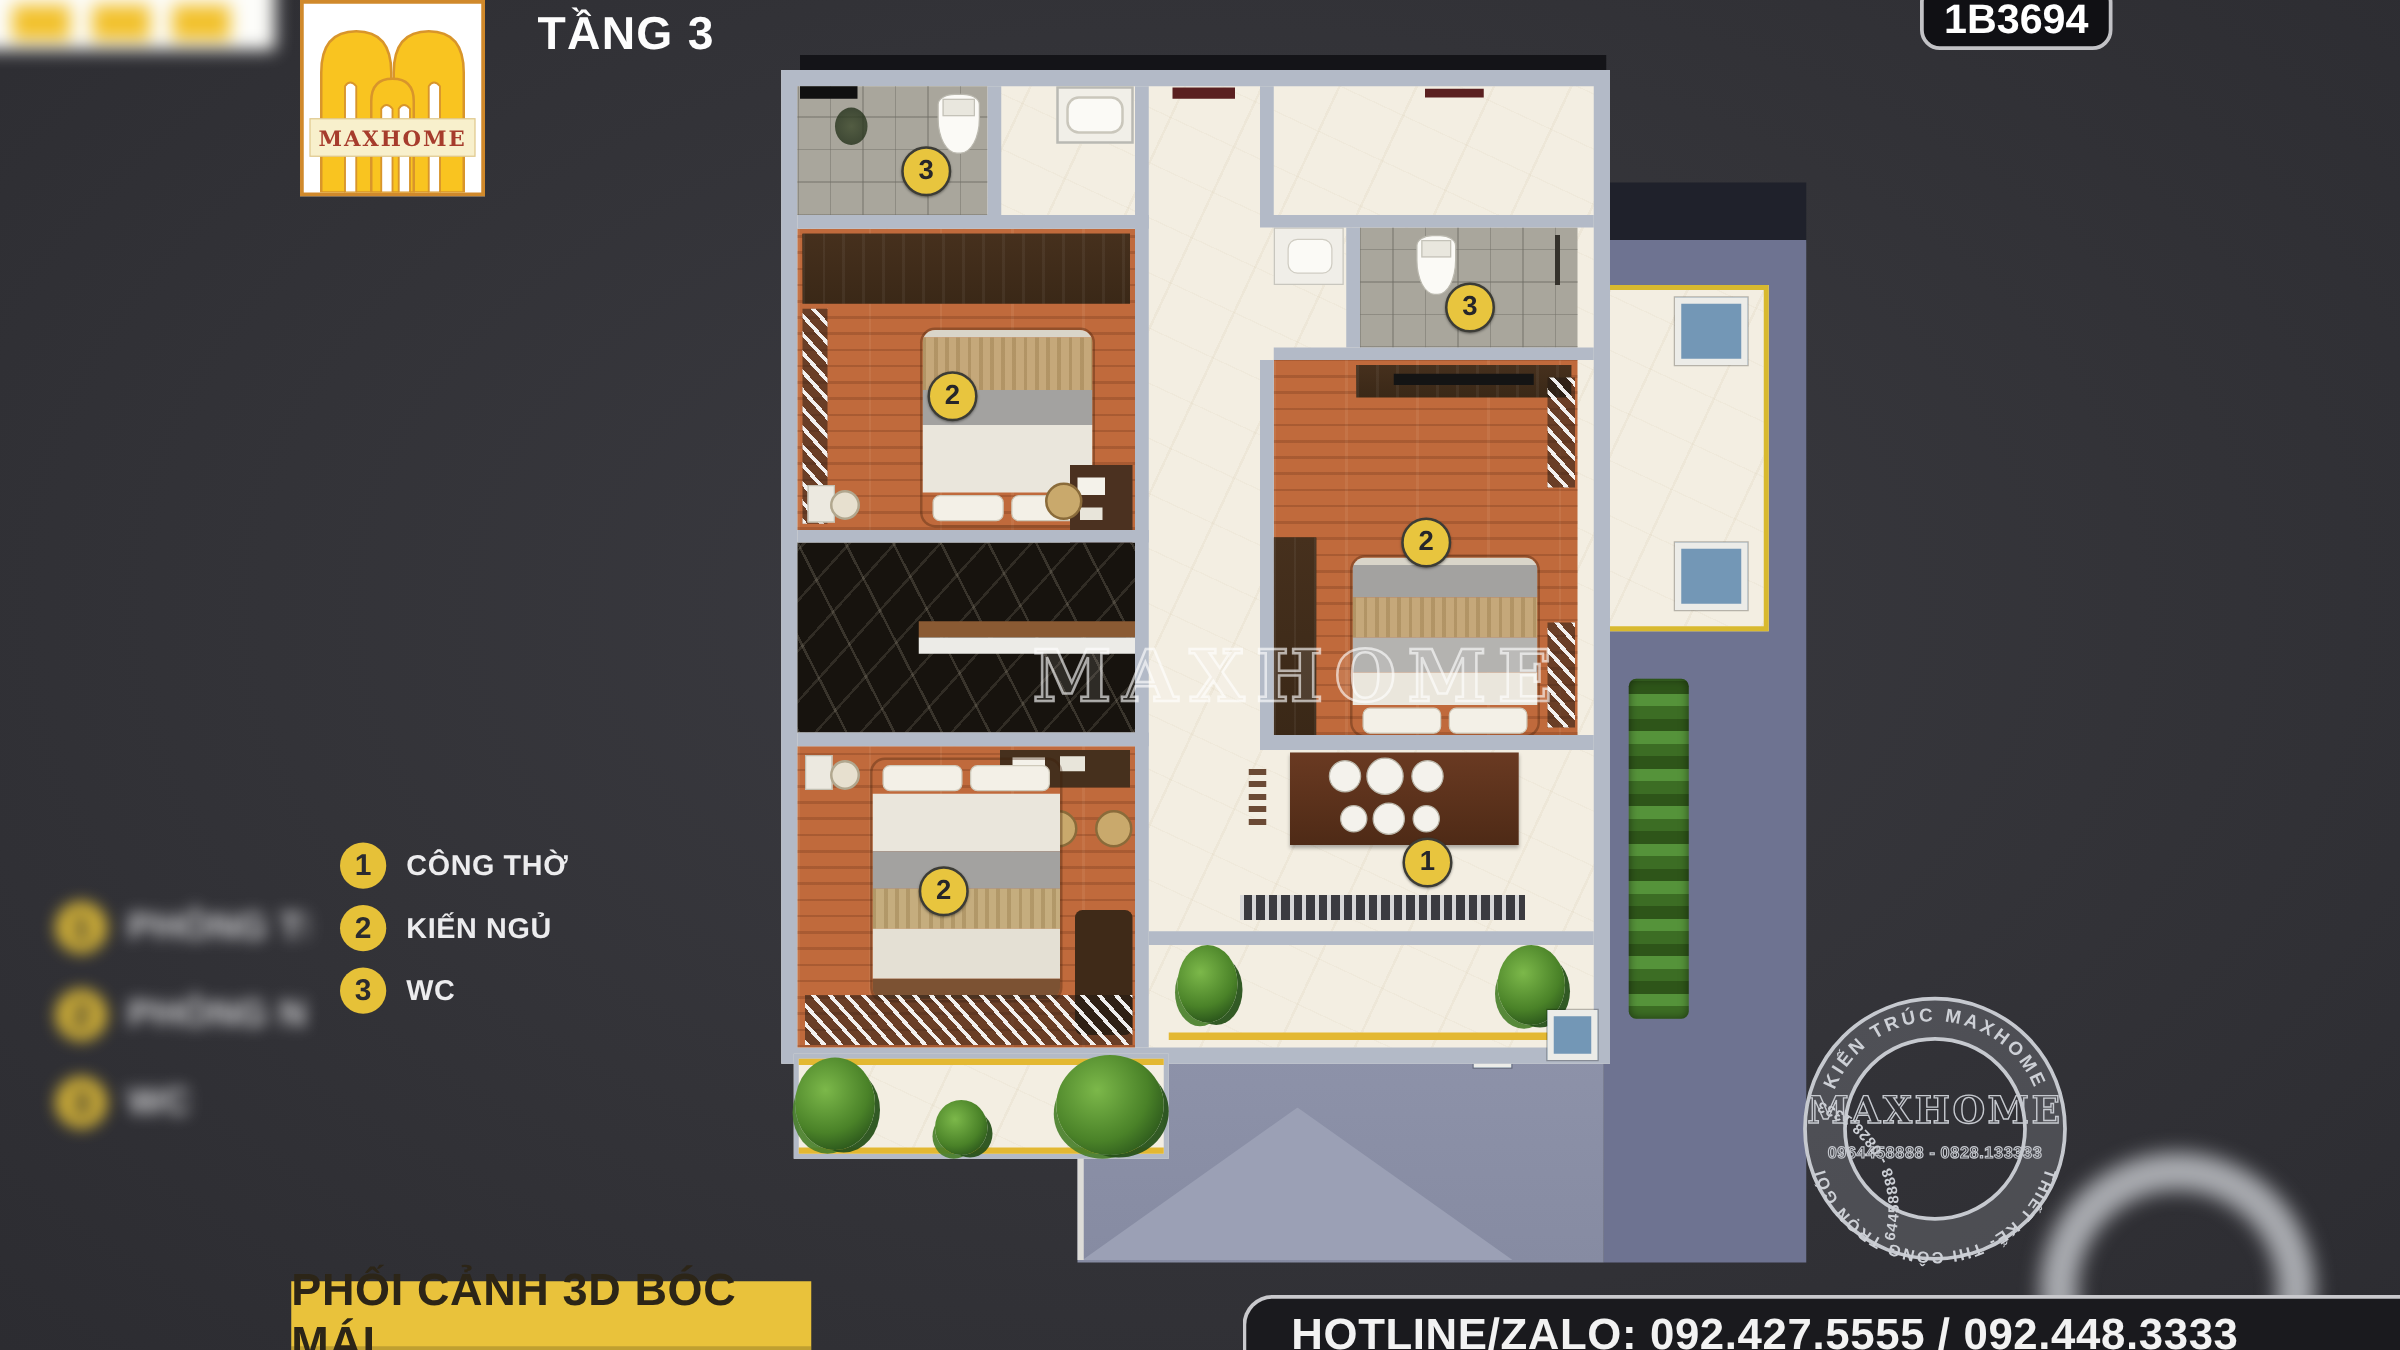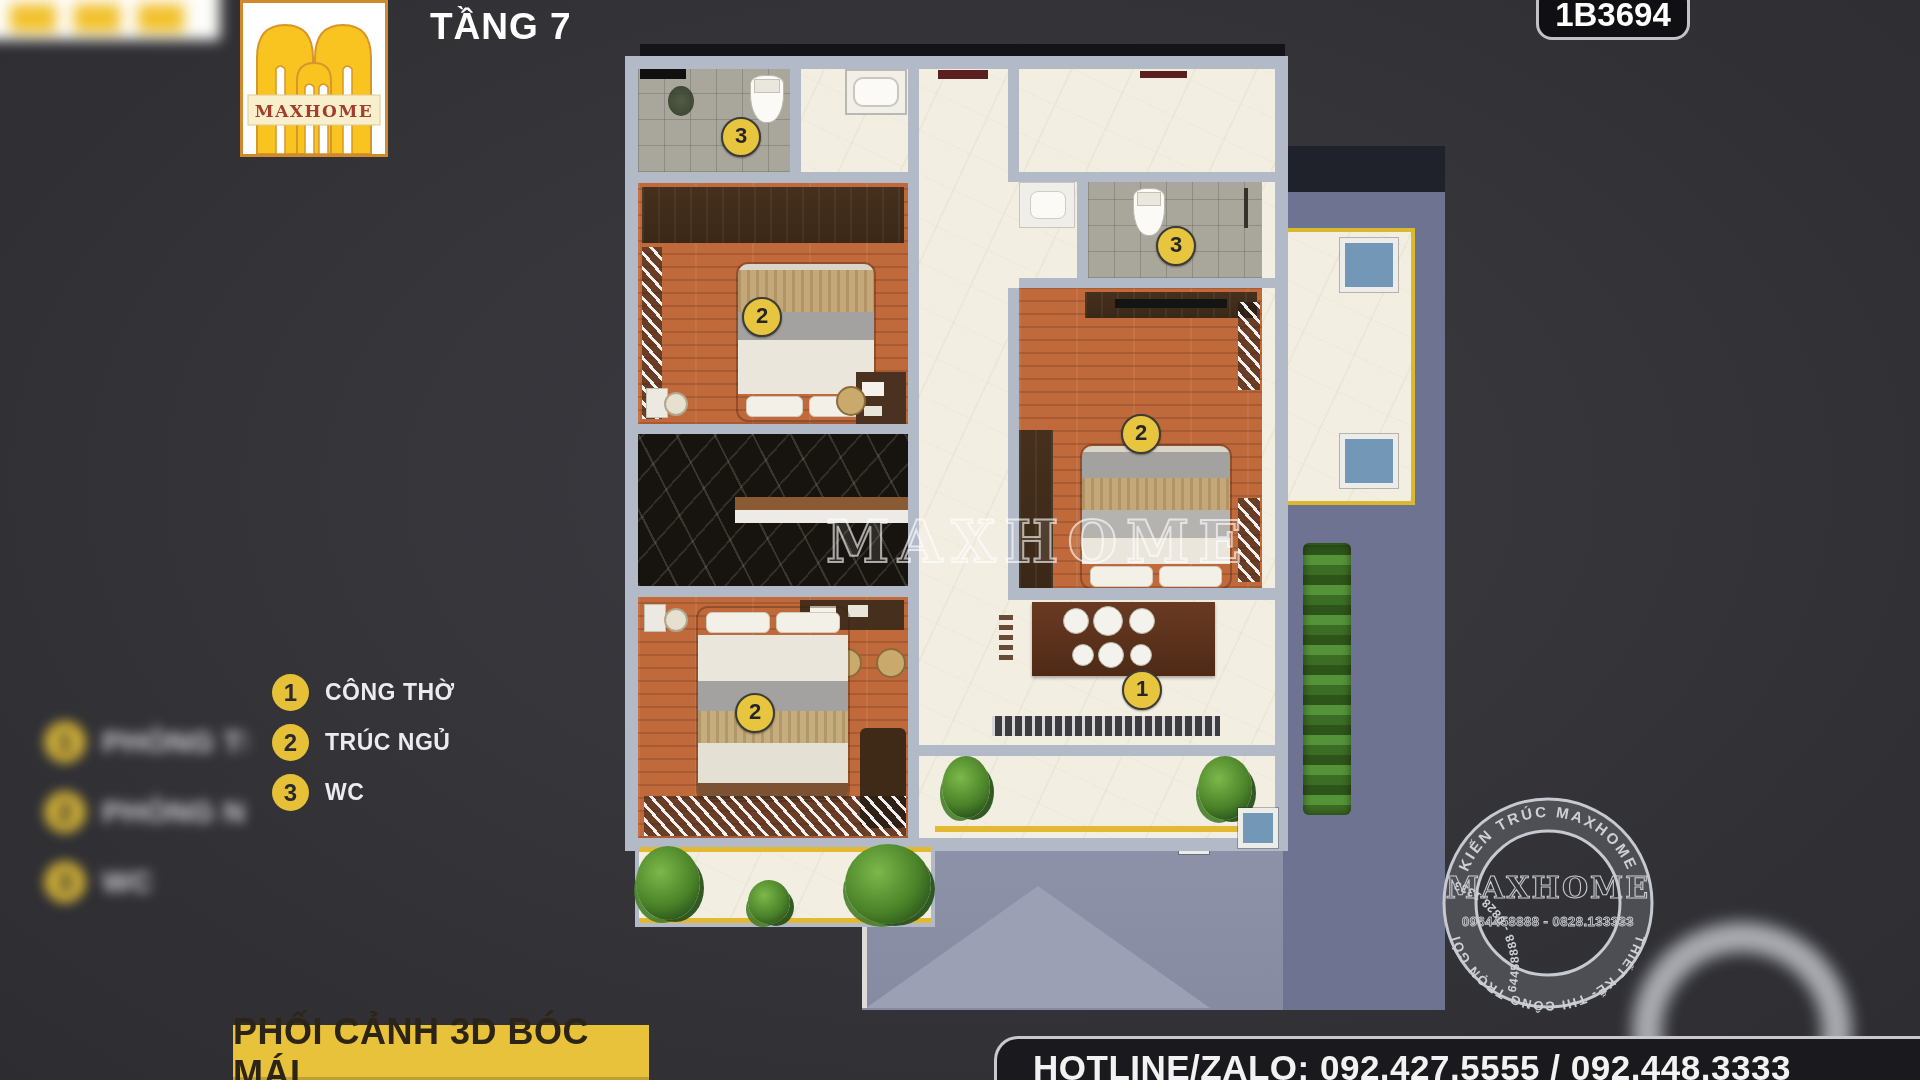--- a/index.html
+++ b/index.html
@@ -251,36 +251,36 @@
       <path d="M54,151 L54,78 Q54,60 71,60 Q88,60 88,78 L88,151 Z" fill="#f9c420" stroke="#d8952b" stroke-width="2"></path>
       <path d="M33,66 q4,-6 9,0 L42,151 L33,151 Z" fill="#fff" stroke="#d8952b" stroke-width="1.5"></path>
       <path d="M100,66 q4,-6 9,0 L109,151 L100,151 Z" fill="#fff" stroke="#d8952b" stroke-width="1.5"></path>
       <path d="M62,84 q4,-6 9,0 L71,151 L62,151 Z" fill="#fff" stroke="#d8952b" stroke-width="1.5"></path>
       <path d="M76,84 q4,-6 9,0 L85,151 L76,151 Z" fill="#fff" stroke="#d8952b" stroke-width="1.5"></path>
       <rect x="5" y="92" width="132" height="30" fill="#f8f0cc" stroke="#e0c98e"></rect>
       <text x="71" y="114" text-anchor="middle" font-family="DejaVu Serif, serif" font-weight="bold" font-size="17" letter-spacing="1.5" fill="#a63c2c">MAXHOME</text>
     </svg>
   </div>
 
-  <div class="abs" style="left:430px;top:6px;color:#fdfdfd;font-weight:bold;font-size:37px;letter-spacing:1px;">TẦNG 7</div>
+  <div class="abs" style="left:430px;top:6px;color:#fdfdfd;font-weight:bold;font-size:37px;letter-spacing:1px;">TẦNG 3</div>
 
   <div class="abs" style="left:1536px;top:-14px;width:154px;height:54px;background:#101014;
               border:3px solid #c2c2c6;border-radius:16px;box-sizing:border-box;
               display:flex;align-items:flex-end;justify-content:center;">
     <span style="color:#fff;font-weight:bold;font-size:33px;line-height:44px;">1B3694</span>
   </div>
 
   <div>
     <div class="legend-row" style="left:272px;top:672px;">
       <div class="legend-circle">1</div>
       <div class="legend-label">CÔNG THỜ</div>
     </div>
     <div class="legend-row" style="left:272px;top:722px;">
       <div class="legend-circle">2</div>
-      <div class="legend-label">TRÚC NGỦ</div>
+      <div class="legend-label">KIẾN NGỦ</div>
     </div>
     <div class="legend-row" style="left:272px;top:772px;">
       <div class="legend-circle">3</div>
       <div class="legend-label">WC</div>
     </div>
   </div>
 
   <svg class="abs" style="left:1437px;top:792px;" width="222" height="222" viewBox="0 0 222 222">
     <defs>
       <path id="arcTop" d="M 25,111 A 86,86 0 0 1 197,111"></path>

